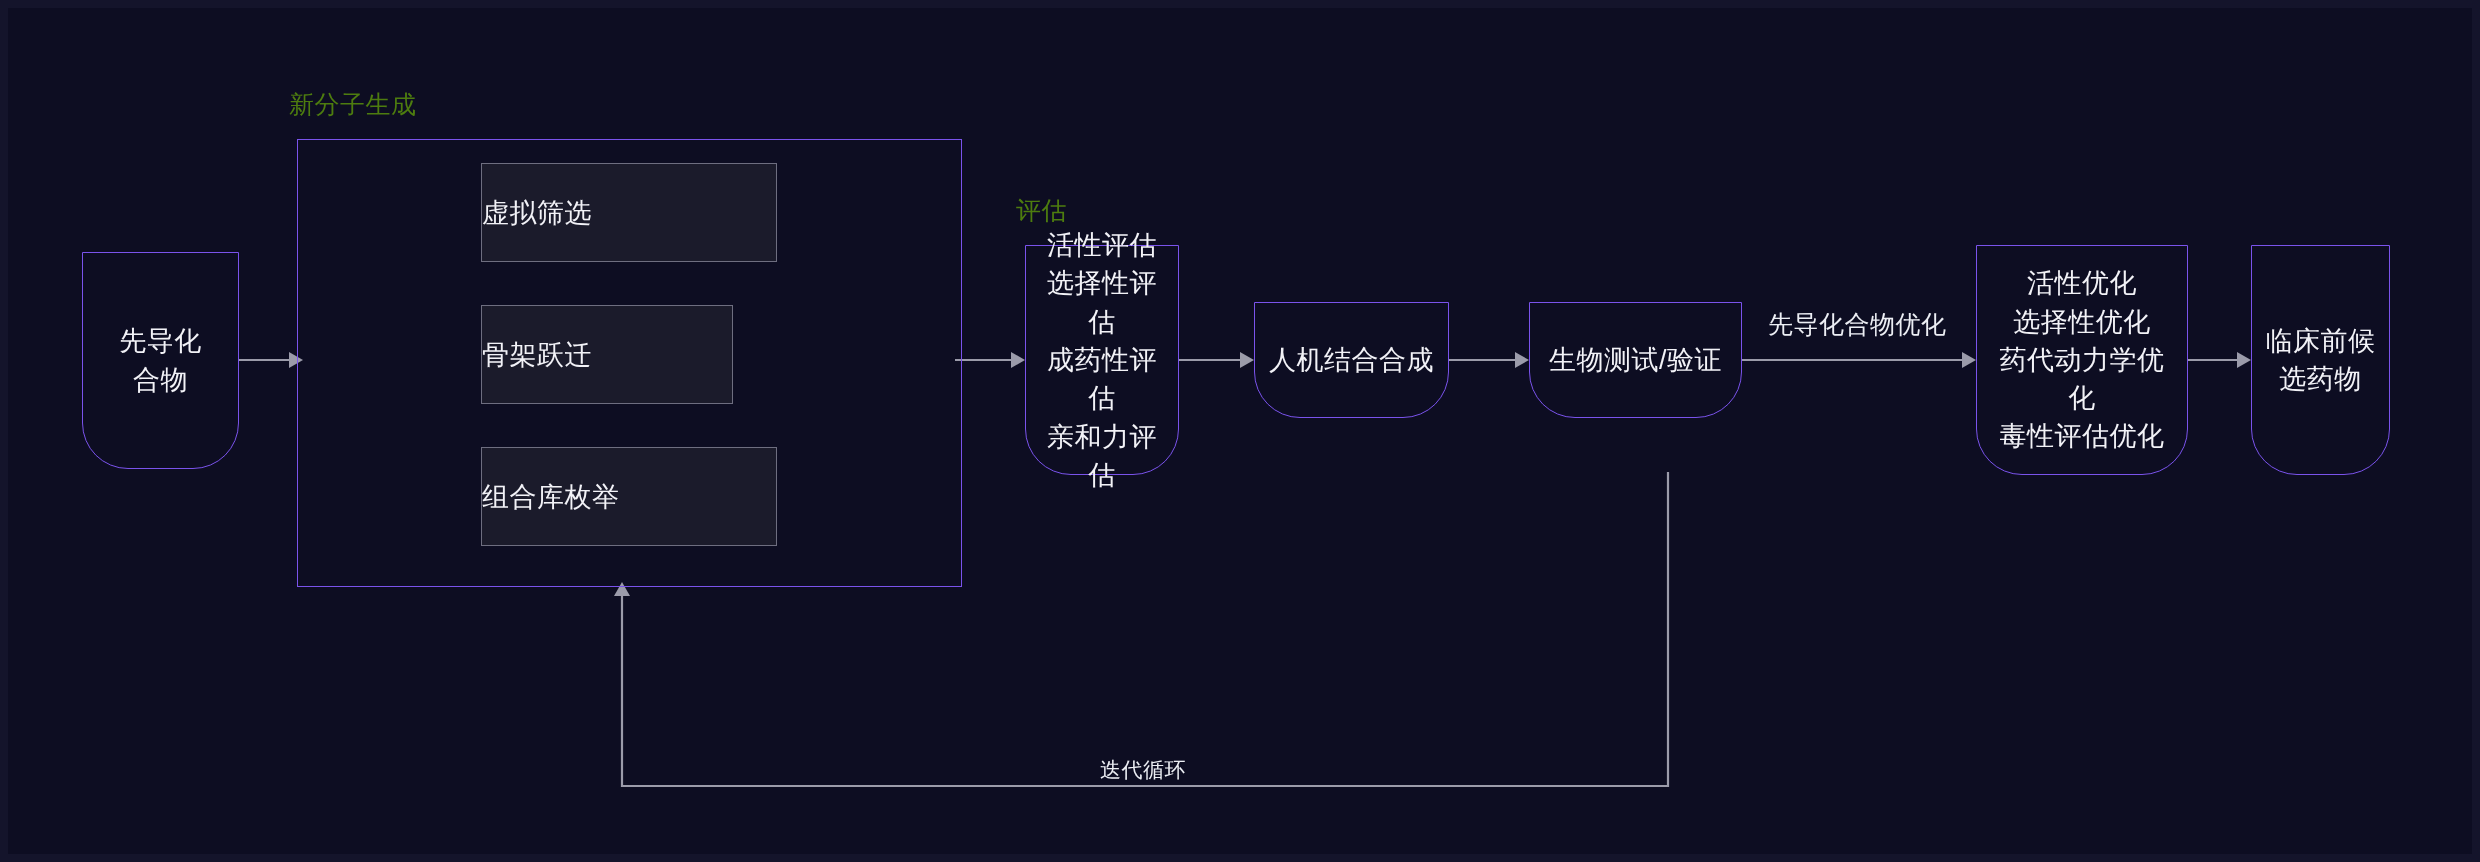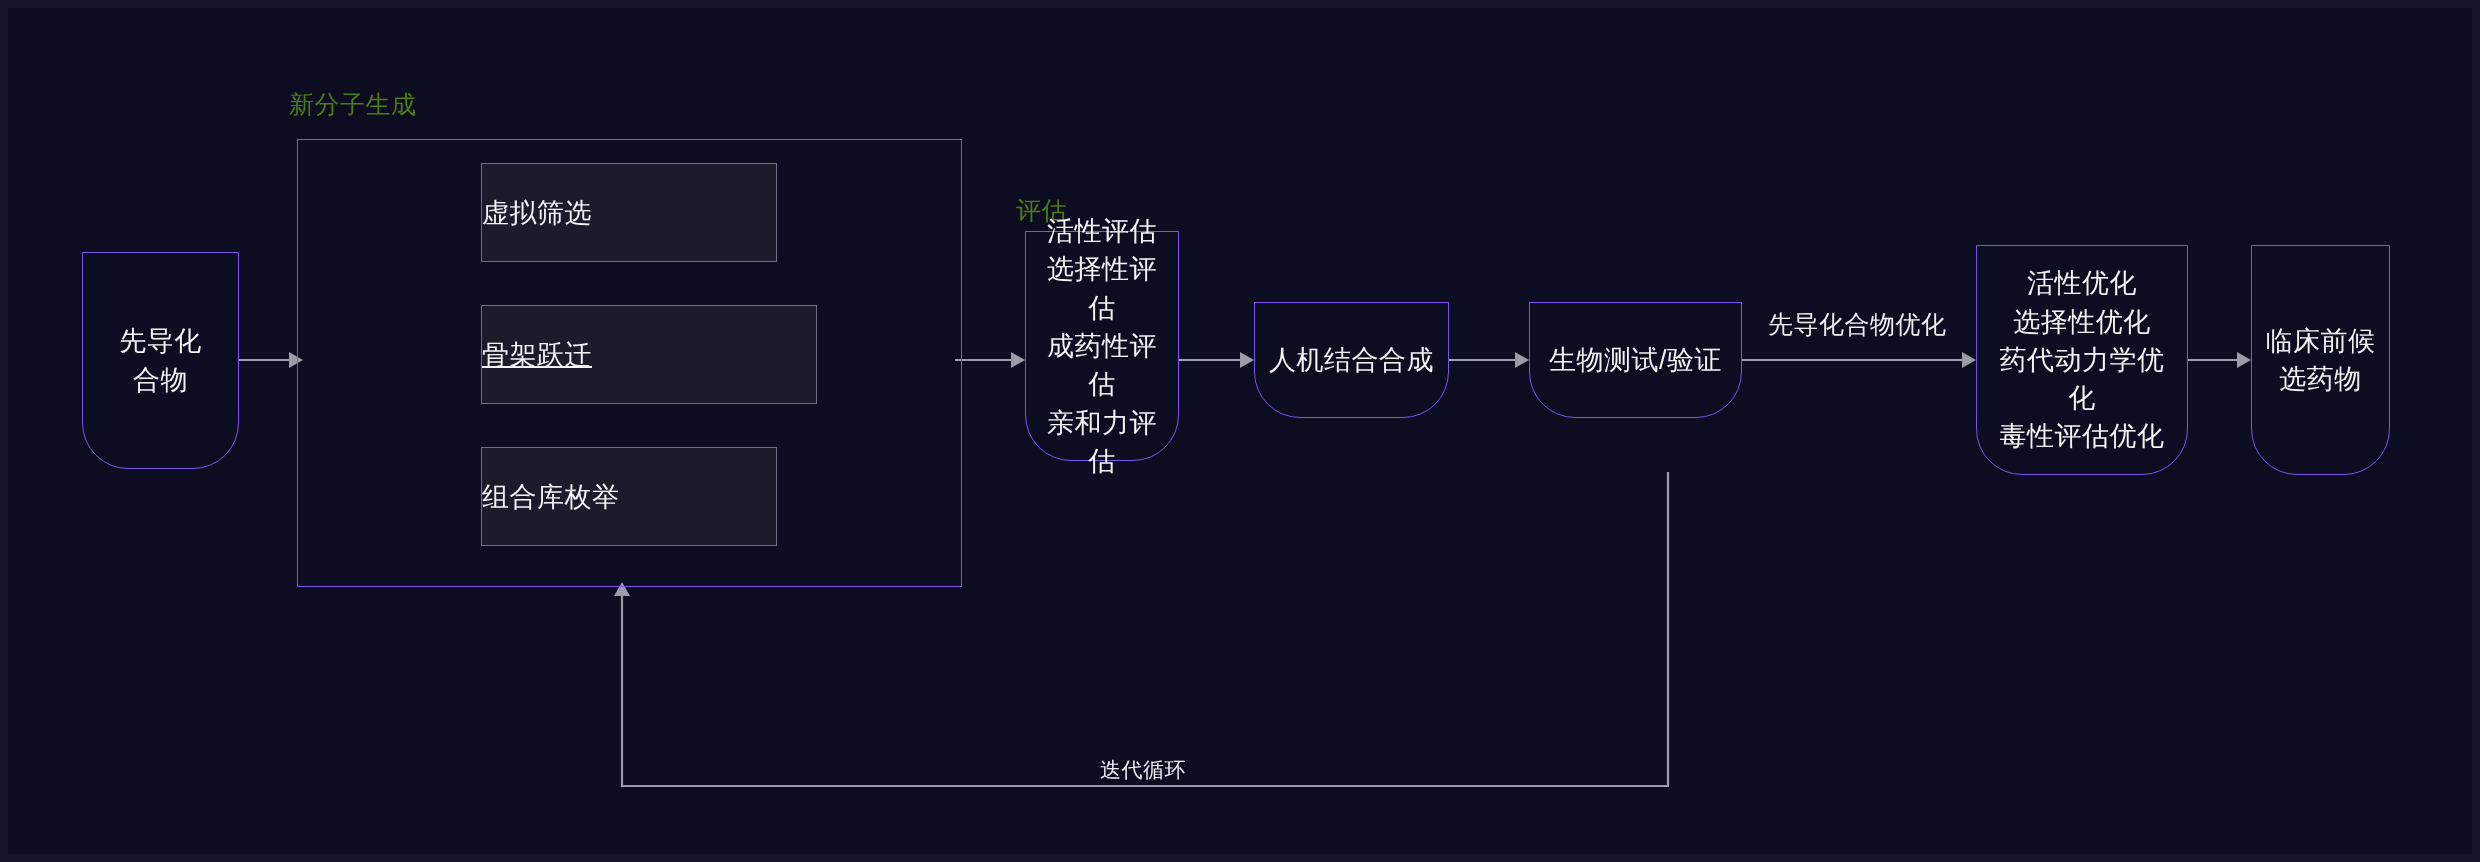--- a/index.html
+++ b/index.html
@@ -152,31 +152,31 @@
   </div>
 
   <div class="group-label" style="left:281px; top:80px;">新分子生成</div>
 
   <div class="group-box" style="left:289px; top:131px; width:665px; height:448px;"></div>
 
   <div class="subbox" style="left:473px; top:155px; width:296px; height:99px;">
     <span>虚拟筛选</span>
   </div>
 
-  <div class="subbox" style="left:473px; top:297px; width:336px; height:99px;text-decoration:underline;">
+  <div class="subbox" style="left:473px; top:297px; width:252px; height:99px;">
     <span>骨架跃迁</span>
   </div>
 
   <div class="subbox" style="left:473px; top:439px; width:296px; height:99px;">
     <span>组合库枚举</span>
   </div>
 
   <div class="group-label" style="left:1008px; top:186px;">评估</div>
 
-  <div class="node" style="left:1017px; top:223px; width:154px; height:230px;justify-content:flex-end;">
+  <div class="node" style="left:1017px; top:237px; width:154px; height:230px;justify-content:flex-end;">
     <span>活性评估
 选择性评估
 成药性评估
 亲和力评估</span>
   </div>
 
   <div class="node" style="left:1246px; top:294px; width:195px; height:116px;">
     <span>人机结合合成</span>
   </div>
 

